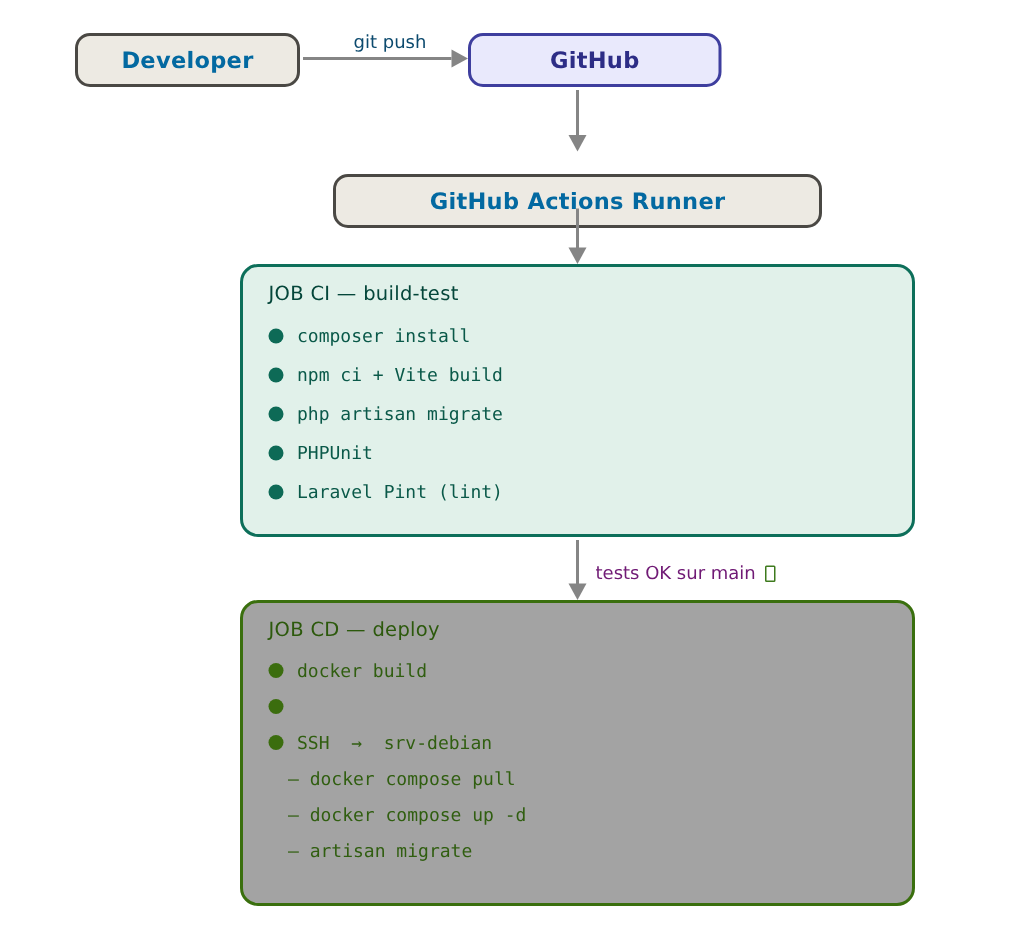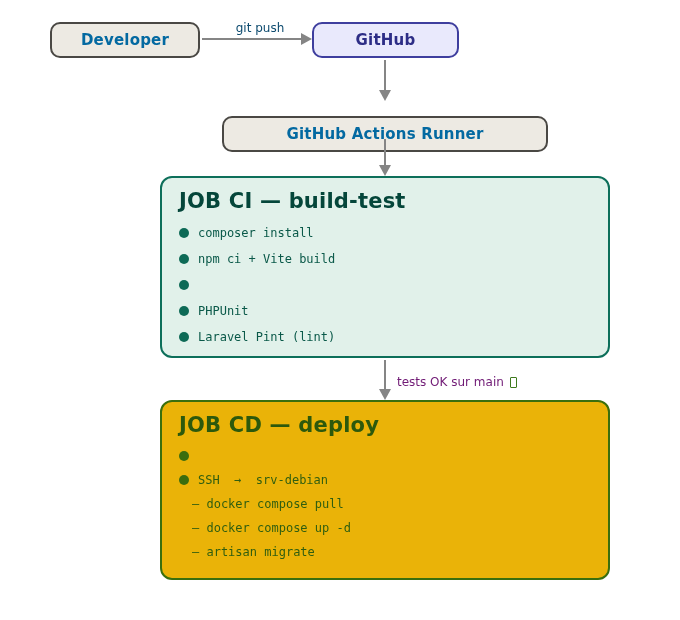--- a/index.html
+++ b/index.html
@@ -24,21 +24,21 @@
     background:#edeae3;
     border:2px solid #4a4844;
     color:#0369a1;
   }
   .node-github {
     background:#e9e9fc;
     border:2px solid #3e3e9e;
     color:#2d2d86;
   }
   #node-developer { left:50px;  top:22px;  width:150px; height:36px; }
-  #node-github    { left:312px; top:22px;  width:147px; height:36px; }
+  #node-github    { left:312px; top:22px;  width:169px; height:36px; }
   #node-runner    { left:222px; top:101px; width:326px; height:36px;margin-top:15px; }
 
   
   .edge-line-h { position:absolute; height:2px; background:#858585; }
   .edge-line-v { position:absolute; width:2px;  background:#858585; }
   .arrow-right {
     position:absolute; width:0; height:0;
     border-top:6px solid transparent;
     border-bottom:6px solid transparent;
     border-left:11px solid #858585;
@@ -70,26 +70,26 @@
     left:160px; width:450px;
     border-radius:12px;
     padding:11px 17px 0 17px;
   }
   #job-ci {
     top:176px; height:182px;
     background:#e1f1ea;
     border:2px solid #0d6f5a;
   }
   #job-cd {
-    top:400px; height:180px;
-    background:#eab308;
+    top:400px; height:204px;
+    background:#a3a3a3;
     border:2px solid #3a6f0e;
   }
   .job-title {
-    font-weight:bold; font-size:21px;
+    font-weight:normal; font-size:13px;
     margin-bottom:7px;
     letter-spacing:.2px;
   }
   #job-ci .job-title { color:#04463a; }
   #job-cd .job-title { color:#2c590c; }
 
   .job-item {
     display:flex; align-items:center;
     font-family:"DejaVu Sans Mono","Liberation Mono",monospace;
     font-size:12px;
@@ -150,20 +150,21 @@
     <div class="job-item">
       <span class="bullet-dot"></span>
       <span>composer install</span>
     </div>
     <div class="job-item">
       <span class="bullet-dot"></span>
       <span>npm ci + Vite build</span>
     </div>
     <div class="job-item">
       <span class="bullet-dot"></span>
+      <span>php artisan migrate</span>
     </div>
     <div class="job-item">
       <span class="bullet-dot"></span>
       <span>PHPUnit</span>
     </div>
     <div class="job-item">
       <span class="bullet-dot"></span>
       <span>Laravel Pint (lint)</span>
     </div>
   </div>
@@ -173,20 +174,24 @@
   <div id="label-tests-ok" class="edge-label">
     <span>tests OK sur main</span>
     <span class="tofu-box"></span>
   </div>
 
   <div id="job-cd" class="job-box">
     <div class="job-title">JOB CD — deploy</div>
 
     <div class="job-item">
       <span class="bullet-dot"></span>
+      <span>docker build</span>
+    </div>
+    <div class="job-item">
+      <span class="bullet-dot"></span>
     </div>
     <div class="job-item">
       <span class="bullet-dot"></span>
       <span>SSH  →  srv-debian</span>
     </div>
 
     <div class="job-subitem">— docker compose pull</div>
     <div class="job-subitem">— docker compose up -d</div>
     <div class="job-subitem">— artisan migrate</div>
   </div>

